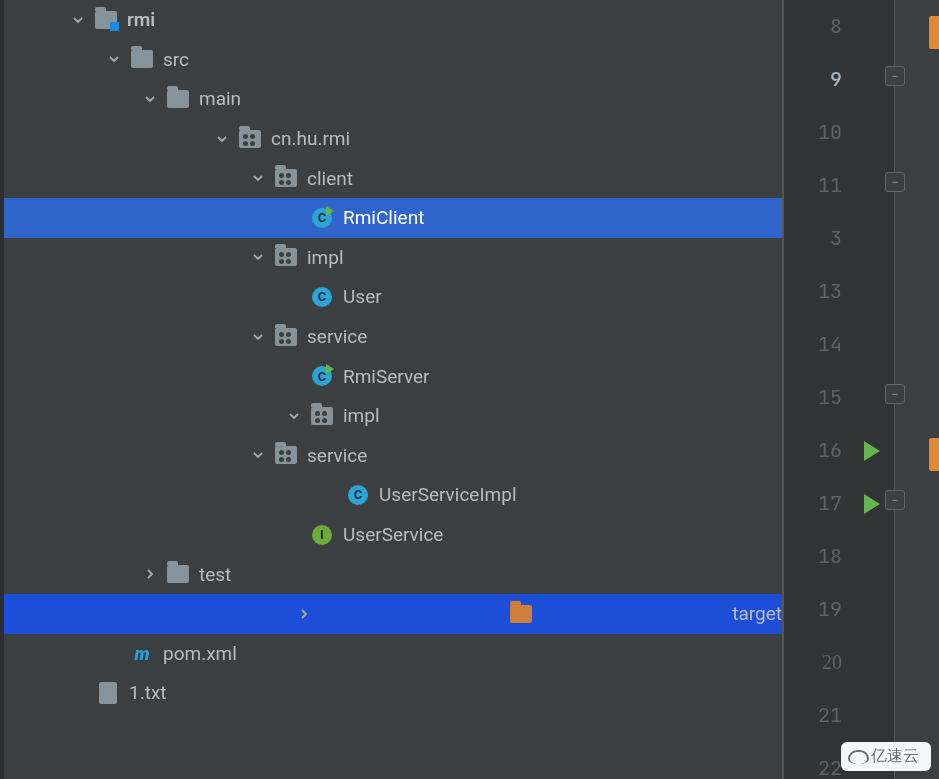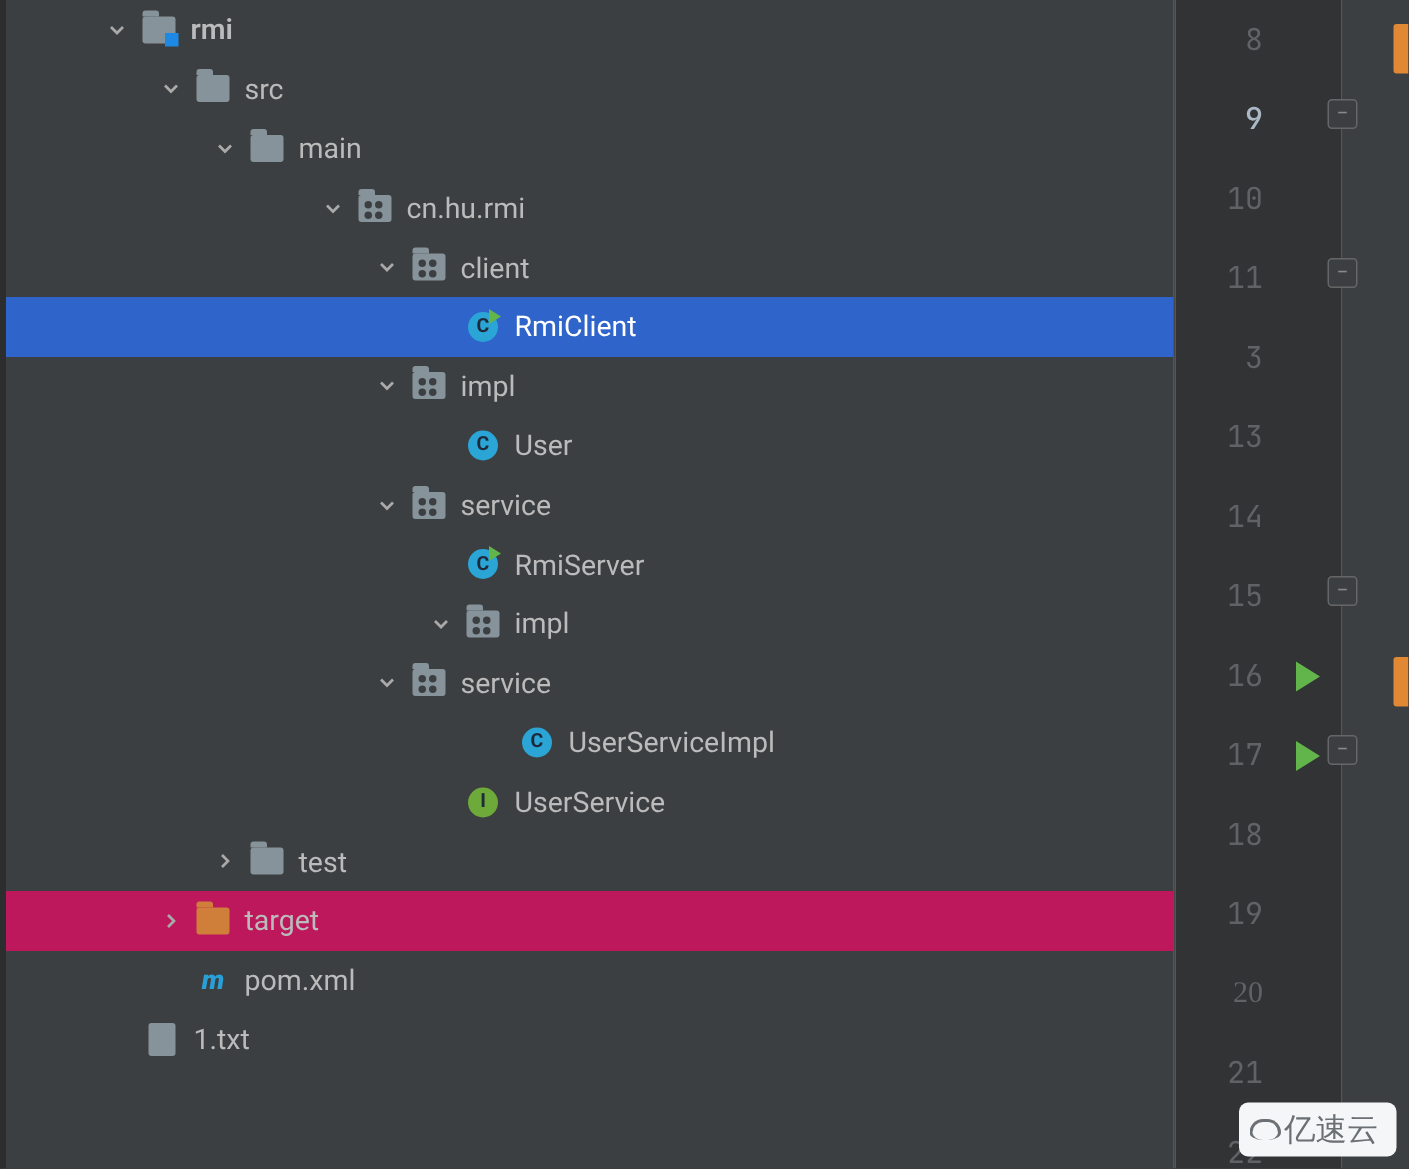--- a/index.html
+++ b/index.html
@@ -36,21 +36,22 @@
       white-space: nowrap;
       cursor: pointer;
     }
     
     .tree-row.selected {
       background: #2f65ca;
       color: #ffffff;
     }
     
     .tree-row.highlighted {
-      background: #be185d;
+      background: #1d4ed8;
+      justify-content: space-between;
     }
     
     .indent {
       display: inline-block;
       flex-shrink: 0;
     }
     
     .chevron {
       width: 22px;
       height: 22px;
@@ -287,21 +288,21 @@
       background: #e08833;
       border-radius: 2px 0 0 2px;
     }
     
     .watermark {
       position: absolute;
       bottom: 8px;
       right: 8px;
       background: #f5f6f7;
       color: #6b7075;
-      font-size: 21px;
+      font-size: 16px;
       padding: 4px 12px 4px 30px;
       border-radius: 6px;
       display: flex;
       align-items: center;
     }
     .watermark::before {
       content: '';
       position: absolute;
       left: 7px;
       top: 50%;

